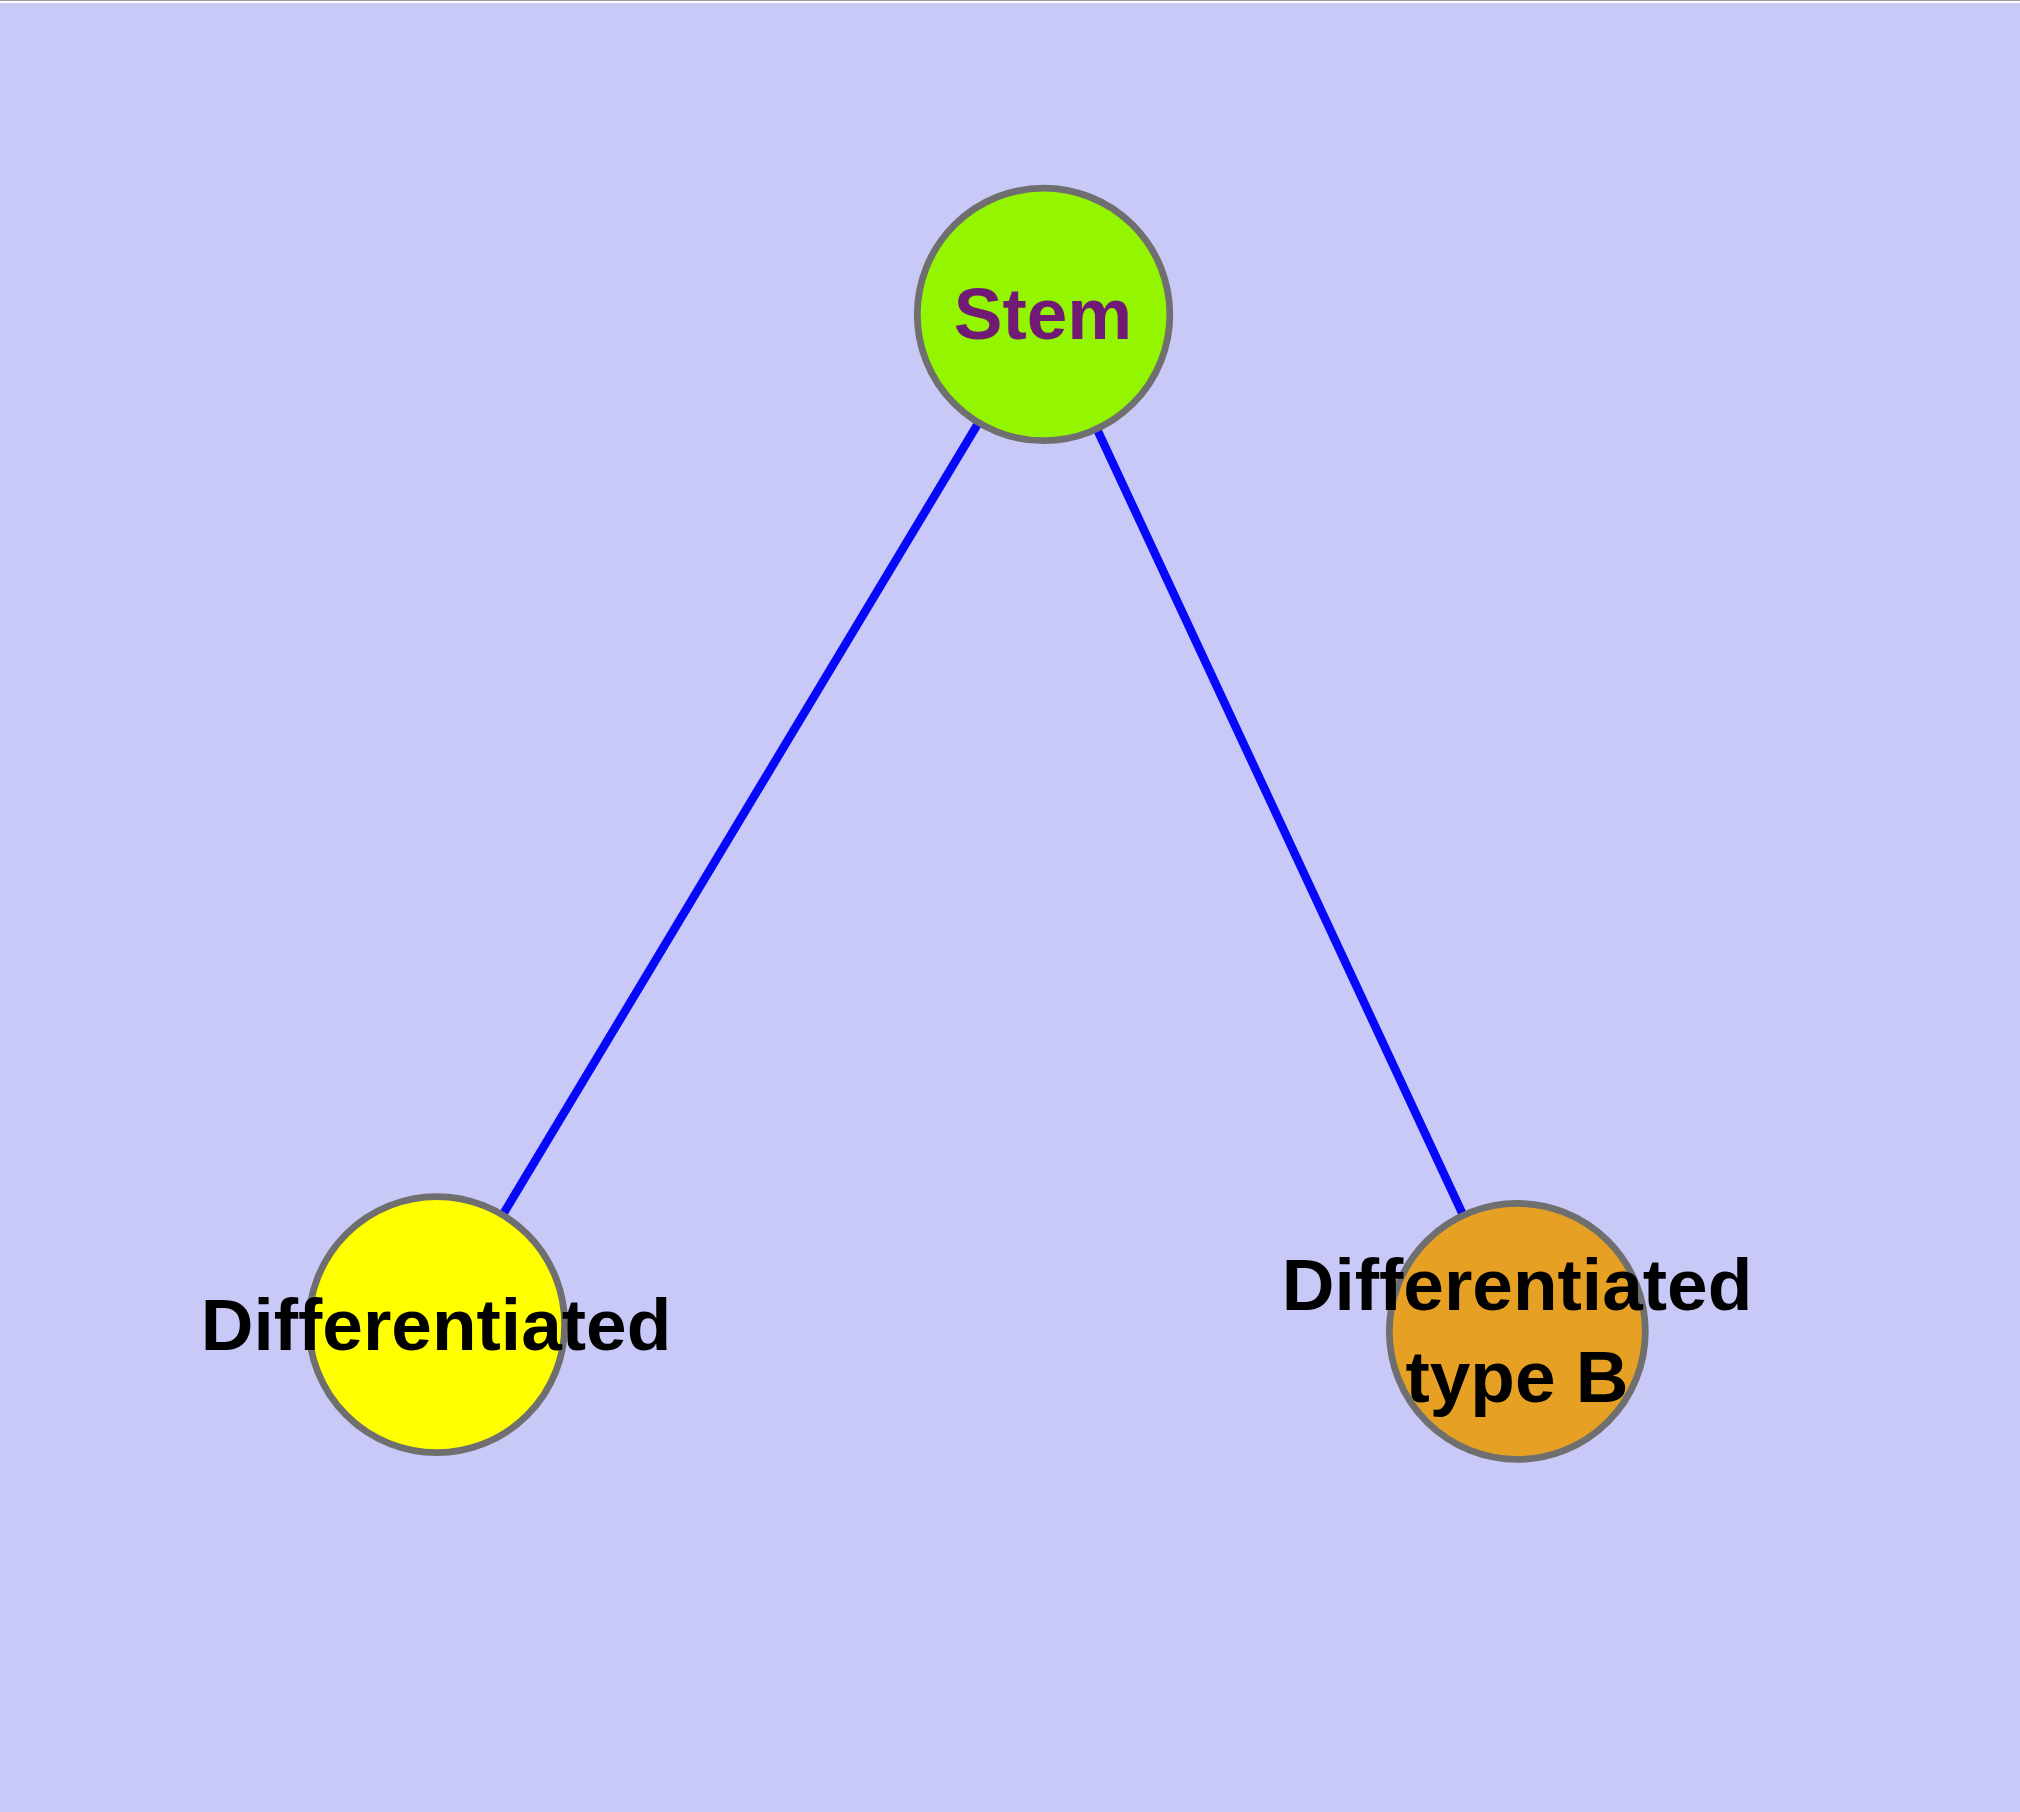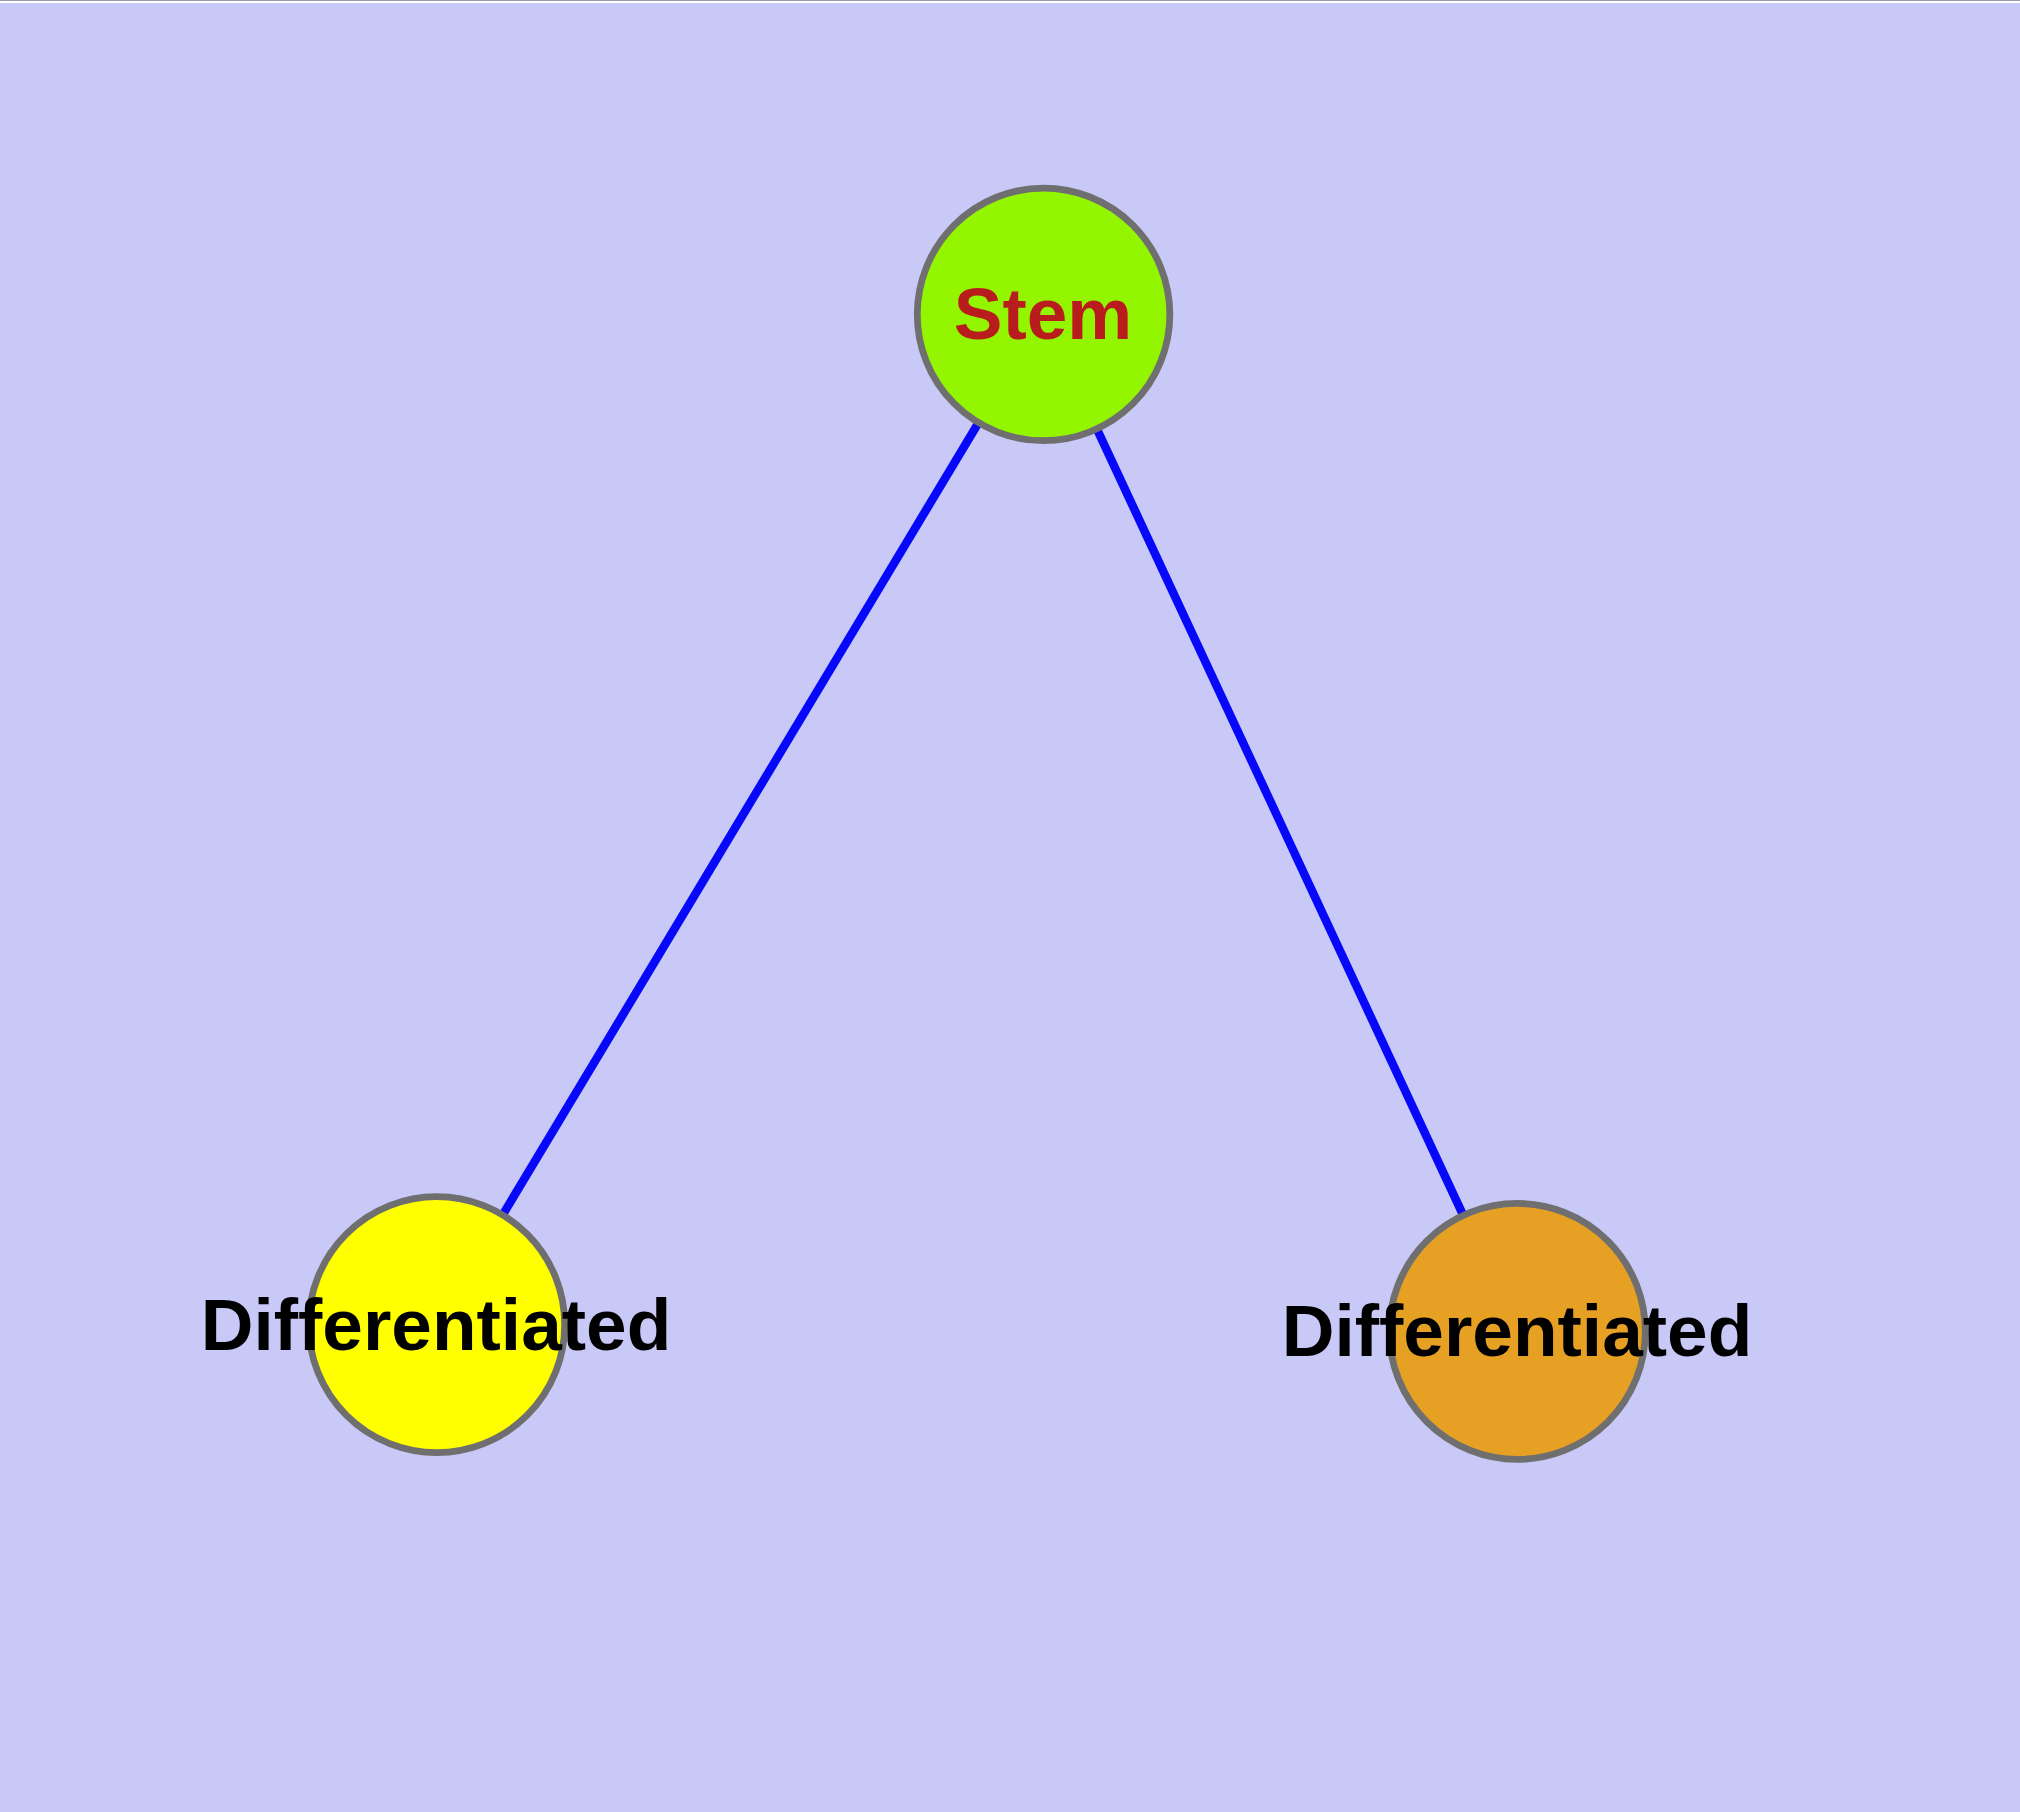--- a/index.html
+++ b/index.html
@@ -48,26 +48,27 @@
   <div class="top-edge" style="background: rgb(255, 255, 255);"></div>
 
   <svg class="graph" xmlns="http://www.w3.org/2000/svg" viewBox="0 0 2384 2138">
     <line x1="1231" y1="371" x2="515" y2="1563" stroke="#0707fa" stroke-width="10"></line>
     <line x1="1231" y1="371" x2="1790" y2="1571" stroke="#0707fa" stroke-width="10"></line>
     <circle cx="1231" cy="371" r="149" fill="#94f500" stroke="#6f6f6f" stroke-width="8"></circle>
     <circle cx="515" cy="1563" r="151" fill="#ffff00" stroke="#6f6f6f" stroke-width="8"></circle>
     <circle cx="1790" cy="1571" r="151" fill="#e6a124" stroke="#6f6f6f" stroke-width="8"></circle>
   </svg>
 
-  <div class="node-label" style="left: 1043px; top: 314px; color: #b91c1c;">
+  <div class="node-label" style="left: 1043px; top: 314px; color: #701a75;">
     <div class="label-line">Stem</div>
   </div>
 
   <div class="node-label" style="left: 436px; top: 1325px; color: rgb(0, 0, 0);">
     <div class="label-line">Differentiated</div>
   </div>
 
   <div class="node-label" style="left: 1517px; top: 1331px; color: rgb(0, 0, 0);">
     <div class="label-line">Differentiated</div>
+    <div class="label-line">type B</div>
   </div>
 
 </div>
 
 
 </body></html>

